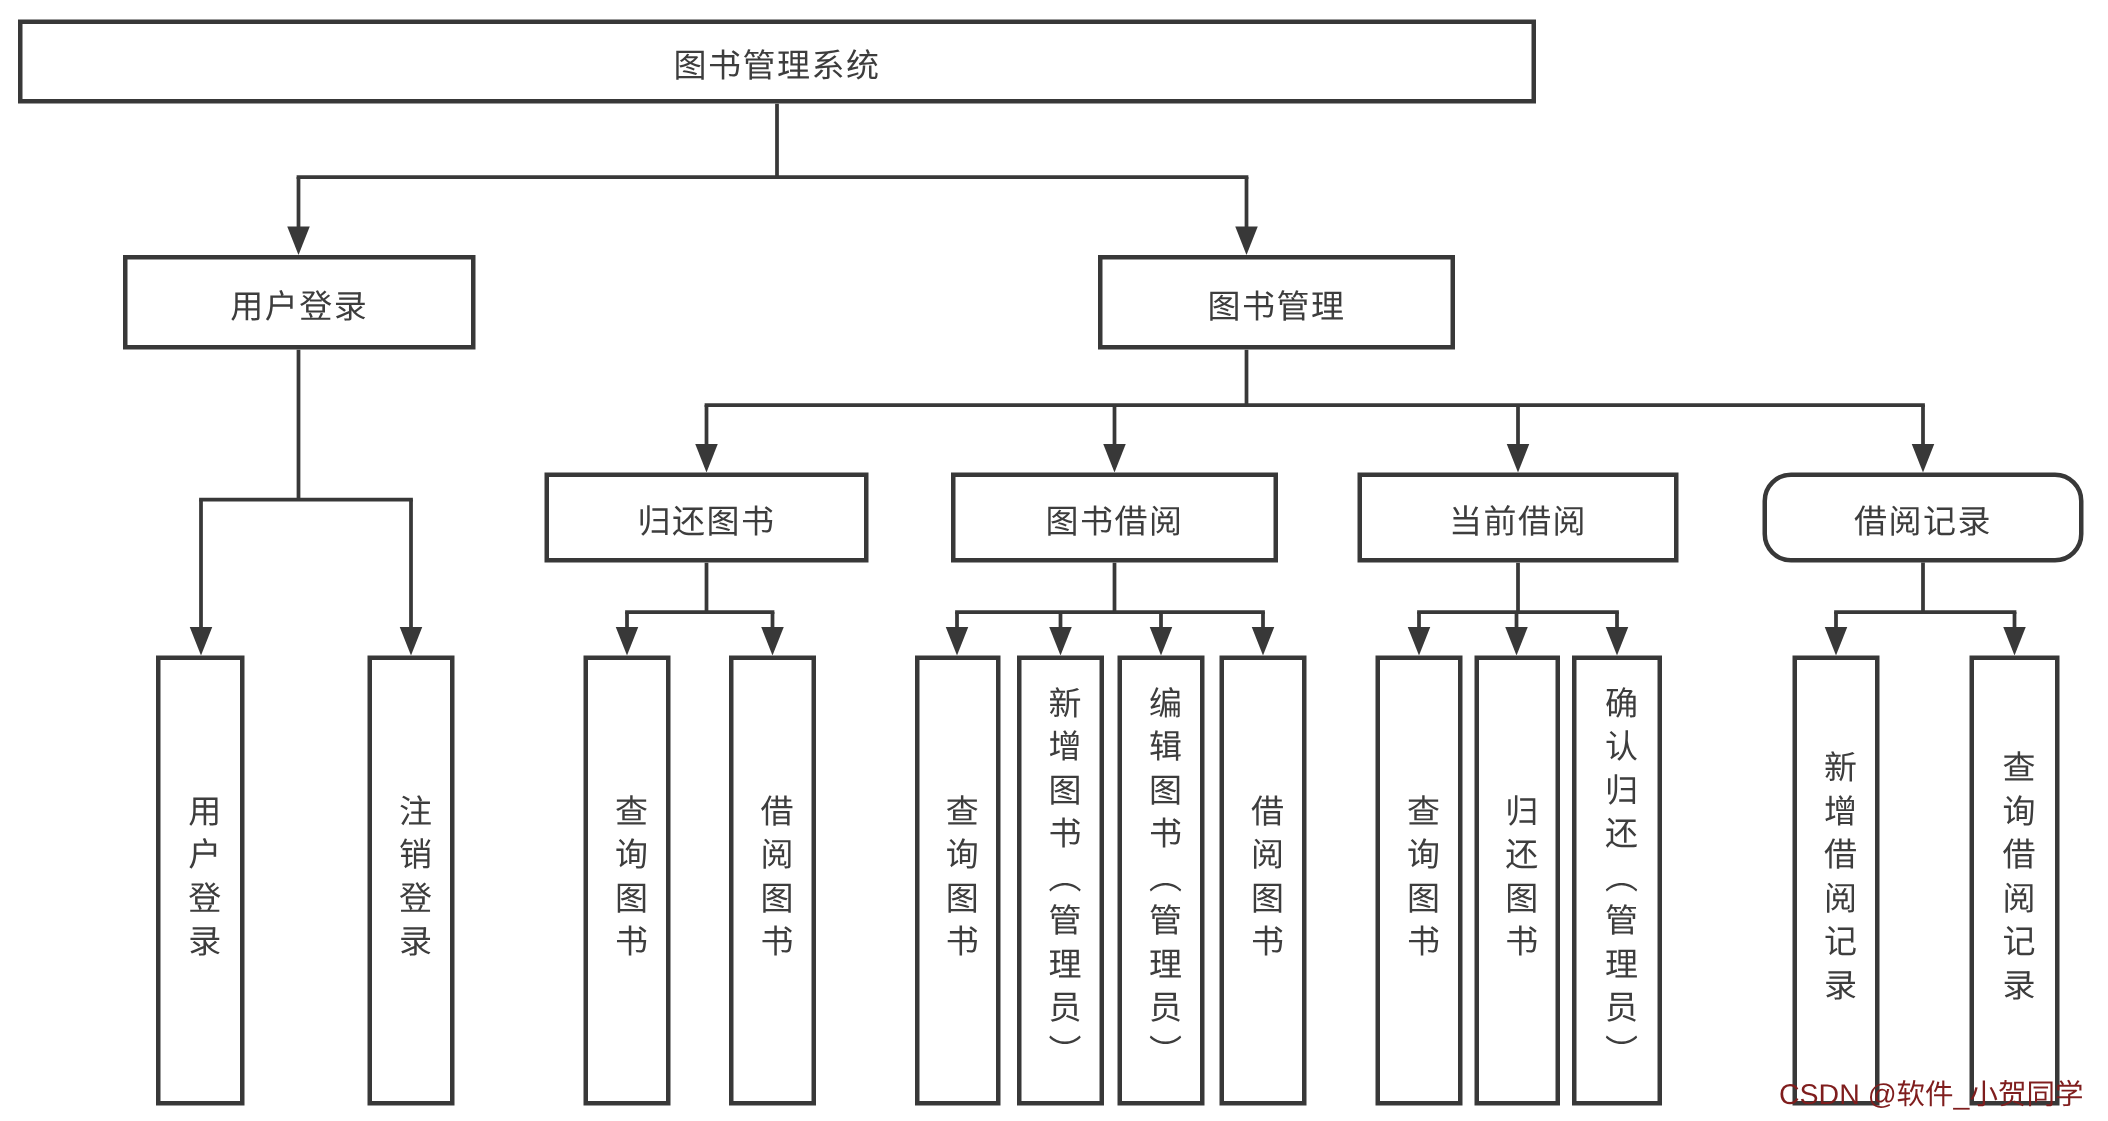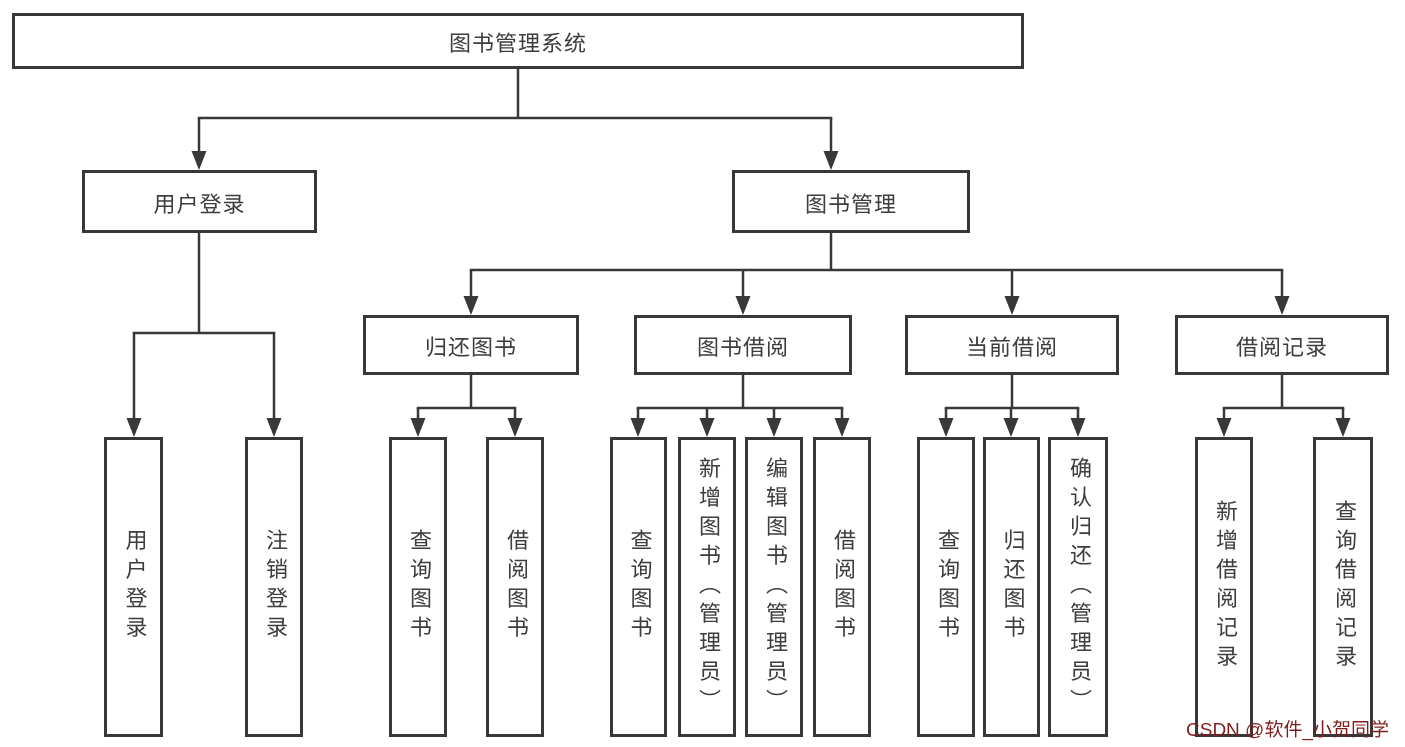--- a/index.html
+++ b/index.html
@@ -133,21 +133,21 @@
   </svg>
 
   <div class="hbox" style="left:12px;top:13px;width:1012px;height:56px;">图书管理系统</div>
 
   <div class="hbox" style="left:82px;top:170px;width:235px;height:63px;">用户登录</div>
   <div class="hbox" style="left:732px;top:170px;width:238px;height:63px;">图书管理</div>
 
   <div class="hbox" style="left:363px;top:315px;width:216px;height:60px;">归还图书</div>
   <div class="hbox" style="left:905px;top:315px;width:214px;height:60px;">当前借阅</div>
   <div class="hbox" style="left:634px;top:315px;width:218px;height:60px;">图书借阅</div>
-  <div class="hbox" style="left:1175px;top:315px;width:214px;height:60px;">借阅记录</div>
+  <div class="hbox" style="left:1175px;top:315px;width:214px;height:60px;border-radius:19px;">借阅记录</div>
 
   <div class="vbox" style="left:104px;width:59px;">用户登录</div>
   <div class="vbox" style="left:245px;width:58px;">注销登录</div>
 
   <div class="vbox" style="left:389px;width:58px;">查询图书</div>
   <div class="vbox" style="left:486px;width:58px;">借阅图书</div>
 
   <div class="vbox" style="left:610px;width:57px;">查询图书</div>
   <div class="vbox" style="left:678px;width:58px;">新增图书（管理员）</div>
   <div class="vbox" style="left:745px;width:58px;">编辑图书（管理员）</div>

